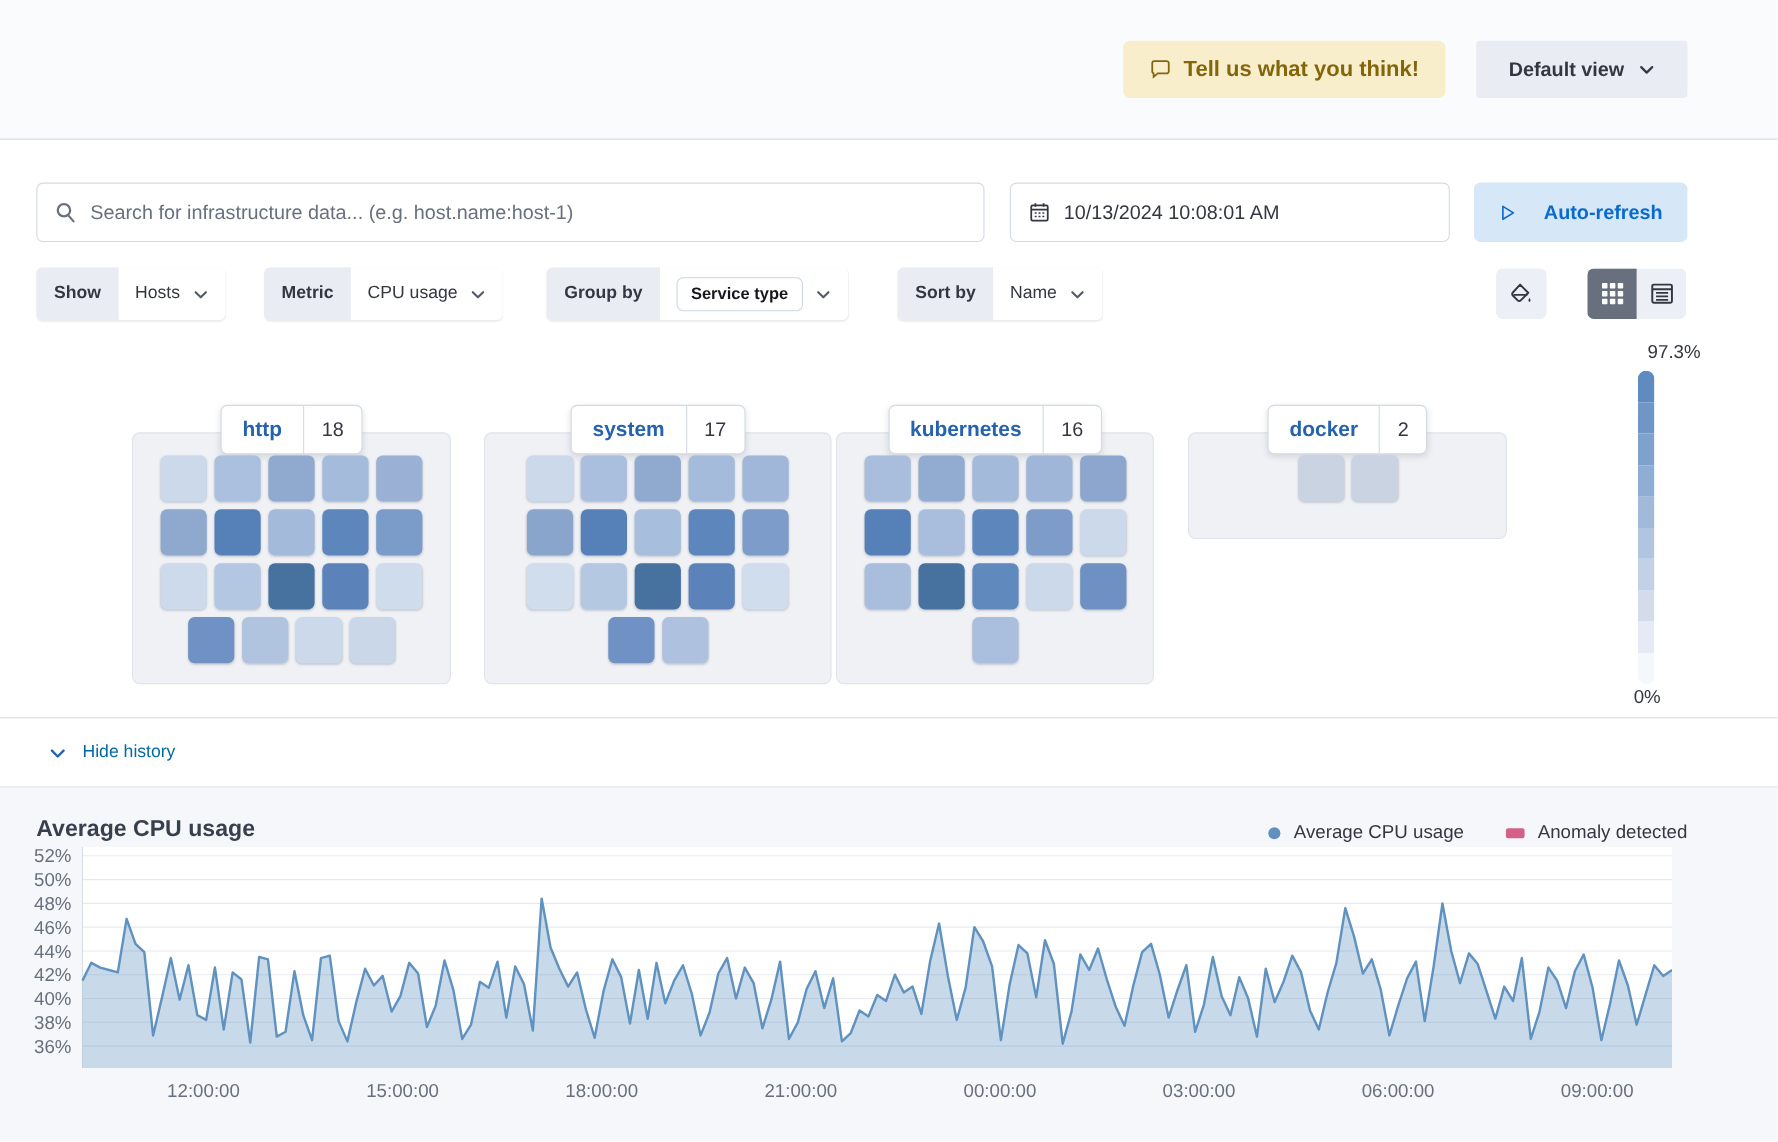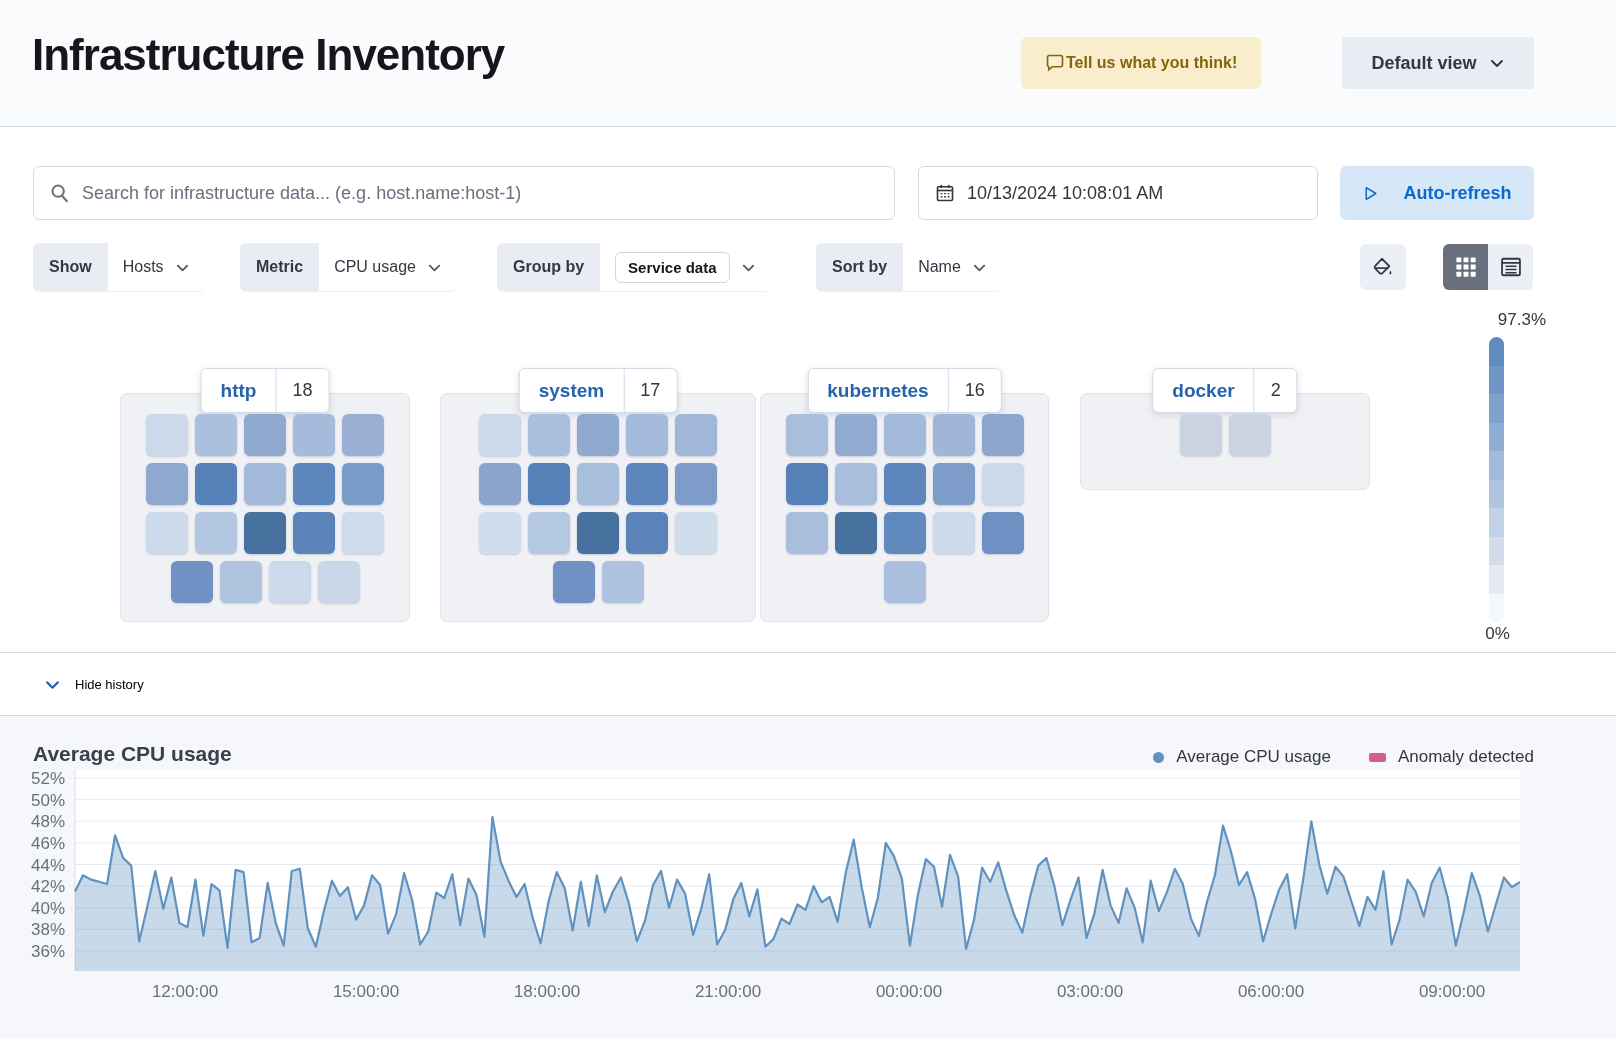--- a/index.html
+++ b/index.html
@@ -7,22 +7,22 @@
   body {
     position:relative; overflow:hidden; background:#ffffff;
     font-family:"Liberation Sans", sans-serif; color:#343741;
   }
   
   .header { position:absolute; left:0; top:0; width:1616px; height:127px;
     background:#fafbfd; border-bottom:1px solid #d3dae6; }
   .page-title { position:absolute; left:32px; top:30px; font-size:44px; font-weight:800;
     letter-spacing:-1px; color:#16171c; }
   .feedback-btn { position:absolute; left:1021px; top:37px; height:52px; padding:0 24px;
-    background:#f8eecb; border:none; border-radius:6px; color:#83660c; font-size:16px;
-    font-weight:600; display:flex; align-items:center; gap:1px; cursor:pointer;
+    background:#f8eecb; border:none; border-radius:6px; color:#83660c; font-size:20px;
+    font-weight:600; display:flex; align-items:center; gap:11px; cursor:pointer;
     font-family:inherit; }
   .defaultview-btn { position:absolute; left:1342px; top:37px; height:52px; width:192px;
     background:#e9edf3; border:none; border-radius:3px; color:#343741; font-size:18px;
     font-weight:600; display:flex; align-items:center; justify-content:center; gap:12px;
     cursor:pointer; font-family:inherit; }
   
   .search-box { position:absolute; left:33px; top:166px; width:862px; height:54px;
     background:#fff; border:1px solid #d3dae6; border-radius:6px;
     display:flex; align-items:center; padding:0 16px; gap:12px; }
   .search-box input { border:none; outline:none; flex:1; font-size:18px; color:#343741;
@@ -72,36 +72,35 @@
   .chip-div { width:1px; background:#d3dae6; }
   .chip-count { display:flex; align-items:center; padding:0 16px; font-size:18px; color:#343741; }
   .tilerows { position:absolute; left:0; right:0; top:20px; display:flex; flex-direction:column;
     gap:7px; align-items:center; }
   .tilerow { display:flex; gap:7px; justify-content:center; }
   .tile { width:42px; height:42px; border-radius:6px; box-shadow:0 1px 2px rgba(30,40,60,.18);
     cursor:pointer; }
   
   .hist-strip { position:absolute; left:0; top:652px; width:1616px; height:64px; background:#fff;
     border-top:1px solid #d3dae6; border-bottom:1px solid #d3dae6; display:flex; align-items:center; }
-  .hist-link { margin-left:44px; display:flex; align-items:center; gap:14px; color:#000000;
-    font-size:13px; cursor:pointer; background:none; border:none; font-family:inherit; }
+  .hist-link { margin-left:44px; display:flex; align-items:center; gap:14px; color:#0369a1;
+    font-size:16px; cursor:pointer; background:none; border:none; font-family:inherit; }
   
   .hist-section { position:absolute; left:0; top:716px; width:1616px; height:322px; background:#f5f7fa; }
   .chart-title { position:absolute; left:33px; top:26px; font-size:21px; font-weight:700; color:#37404c; }
   .chart-legend { position:absolute; right:82px; top:31px; display:flex; align-items:center; gap:38px; }
   .leg-item { display:flex; align-items:center; gap:12px; font-size:17px; color:#343741; }
   .leg-dot { width:11px; height:11px; border-radius:50%; }
   .leg-swatch { width:17px; height:9px; border-radius:2px; }
   .chart-wrap { position:absolute; left:20px; top:54px; }
 </style>
 </head>
 <body>
 
 <div class="header">
-  <div class="page-title">Infrastructure Inventory</div>
   <button class="feedback-btn">
     <span style="display:flex;">
       <svg width="20" height="20" viewBox="0 0 16 16" fill="none" stroke="#83660c" stroke-width="1.3">
         <path d="M2 3.5 A1.5 1.5 0 0 1 3.5 2 H12.5 A1.5 1.5 0 0 1 14 3.5 V9.5 A1.5 1.5 0 0 1 12.5 11 H6 L3 13.5 V11 H3.5 A1.5 1.5 0 0 1 2 9.5 Z"></path>
       </svg>
     </span>
     <span>Tell us what you think!</span>
   </button>
   <button class="defaultview-btn">
     <span>Default view</span>
@@ -161,21 +160,21 @@
     <span>CPU usage</span>
     <svg width="15" height="15" viewBox="0 0 16 16" fill="none" stroke="#535966" stroke-width="2" stroke-linecap="round" stroke-linejoin="round">
         <path d="M3 6 L8 11 L13 6"></path>
       </svg>
   </span>
 </div>
 
 <div class="ctl-group" style="left:497px;">
   <span class="ctl-prepend">Group by</span>
   <span class="ctl-value">
-    <span class="ctl-chip">Service data</span>
+    <span class="ctl-chip">Service type</span>
     <svg width="15" height="15" viewBox="0 0 16 16" fill="none" stroke="#535966" stroke-width="2" stroke-linecap="round" stroke-linejoin="round">
         <path d="M3 6 L8 11 L13 6"></path>
       </svg>
   </span>
 </div>
 
 <div class="ctl-group" style="left:816px;">
   <span class="ctl-prepend">Sort by</span>
   <span class="ctl-value">
     <span>Name</span>

